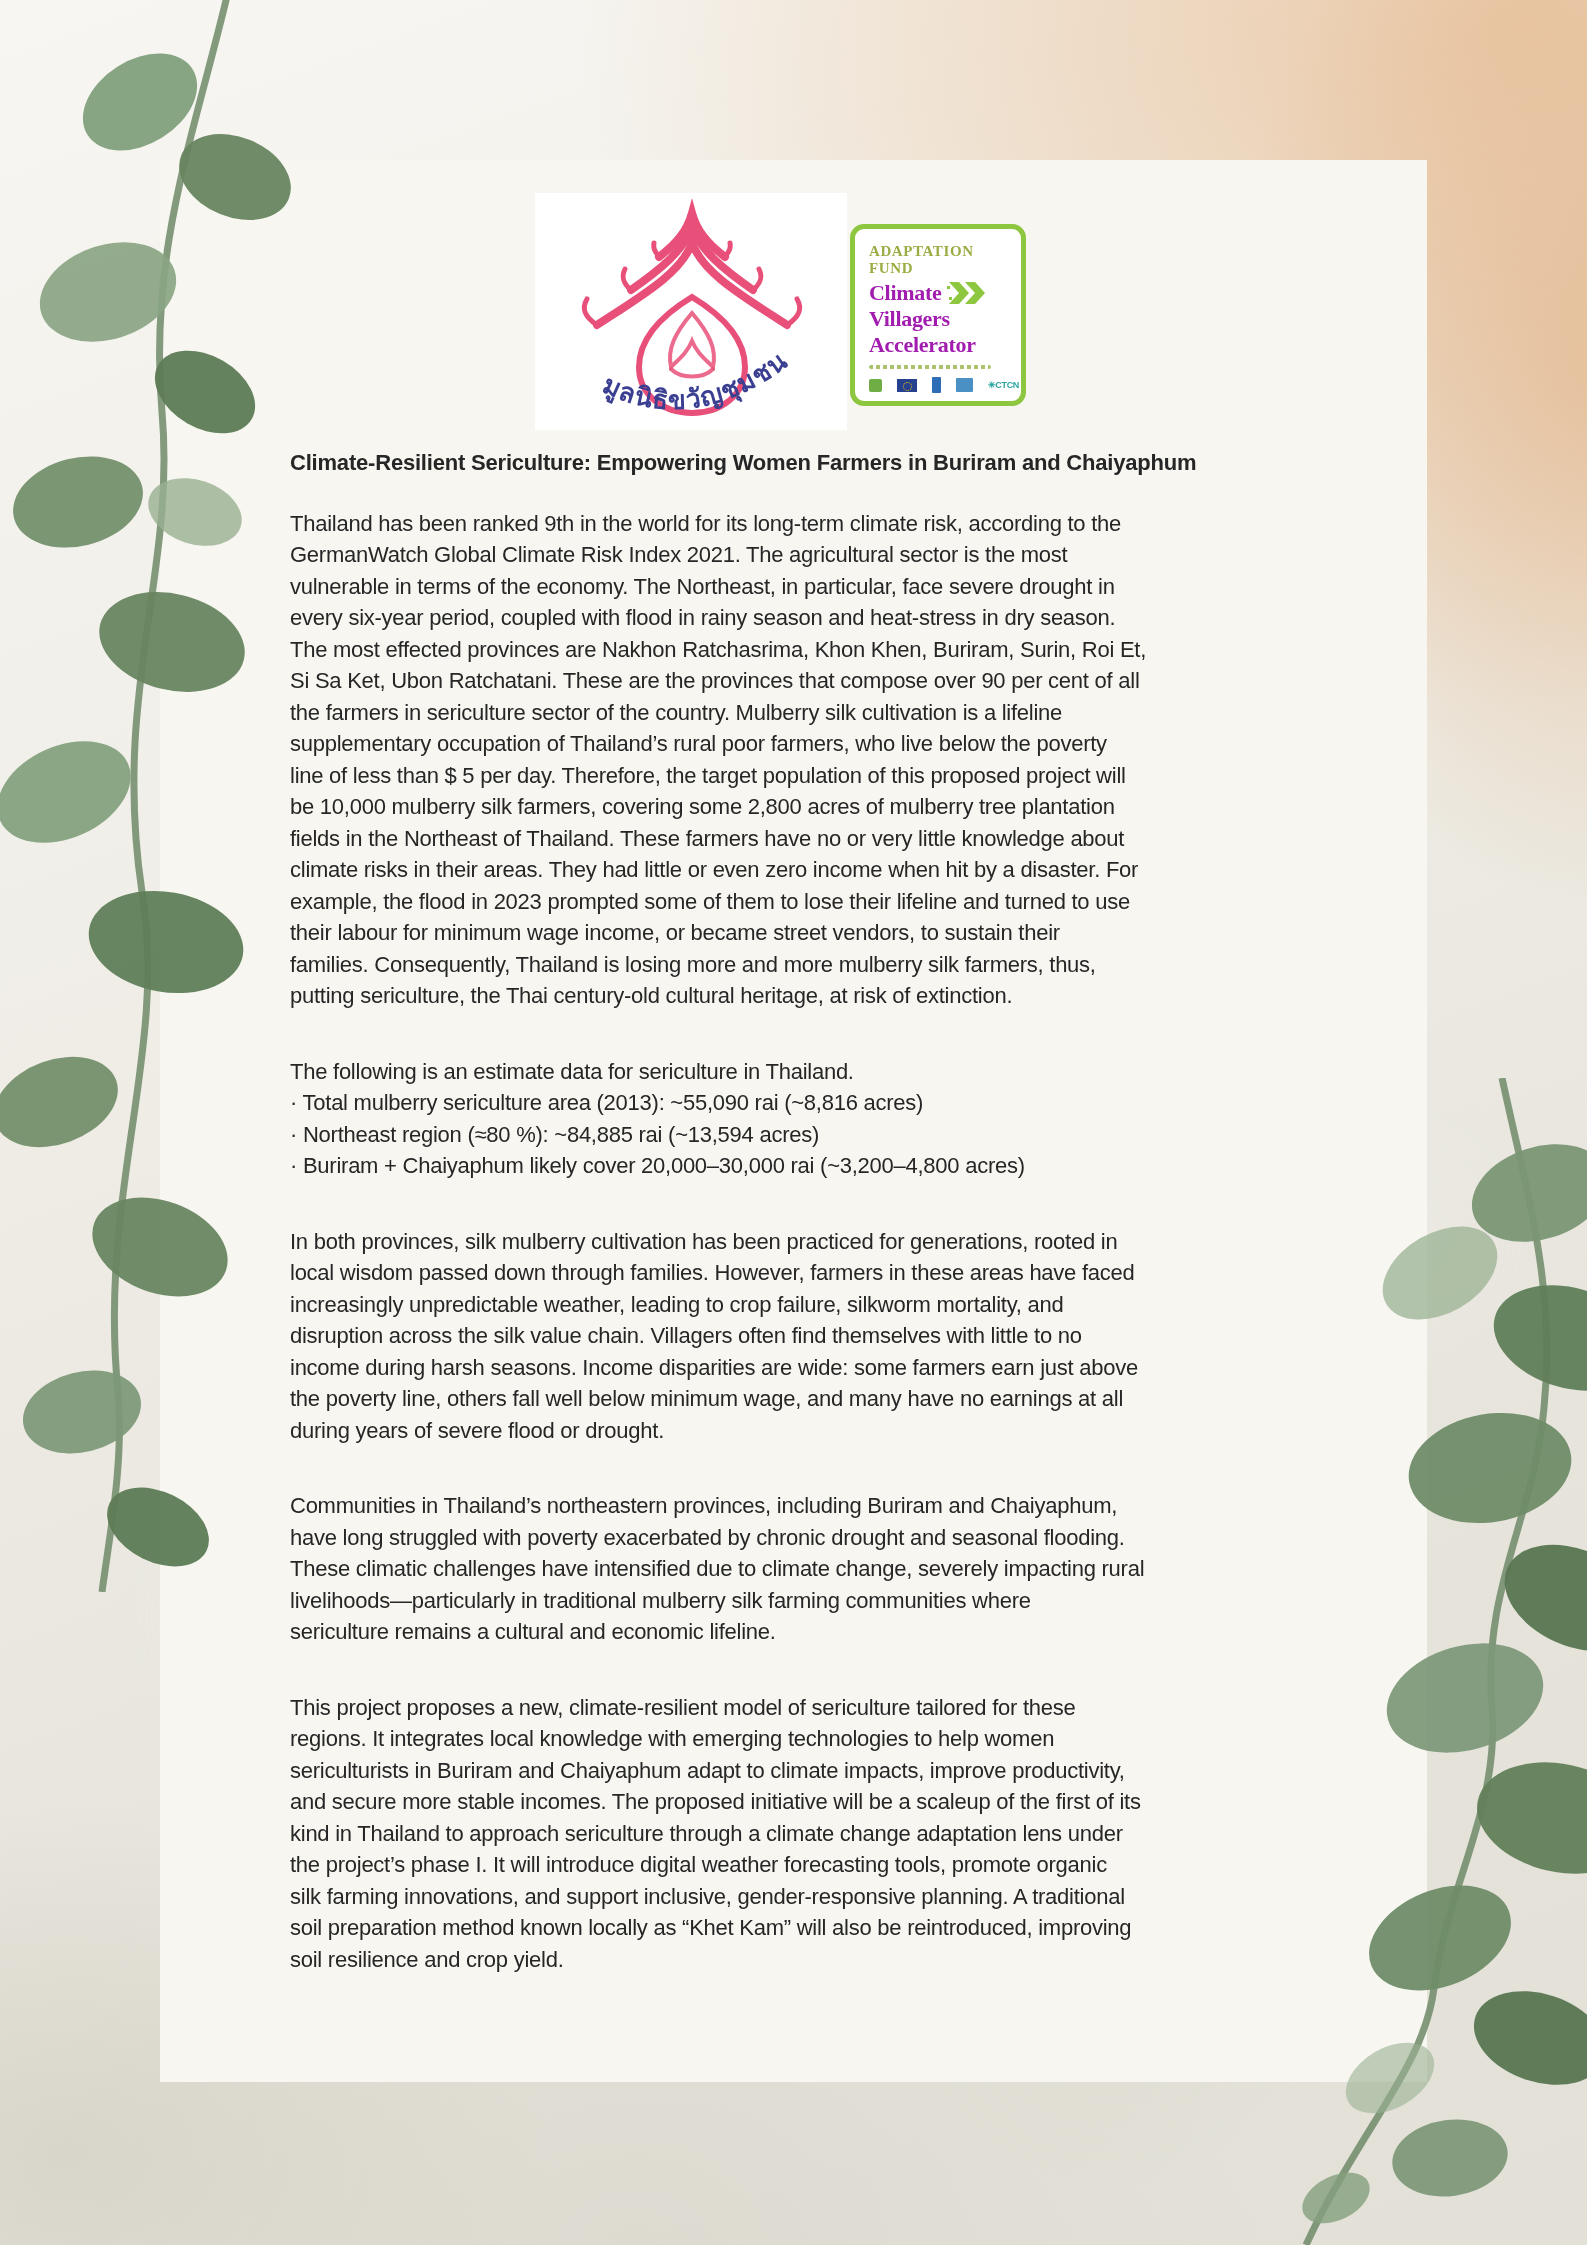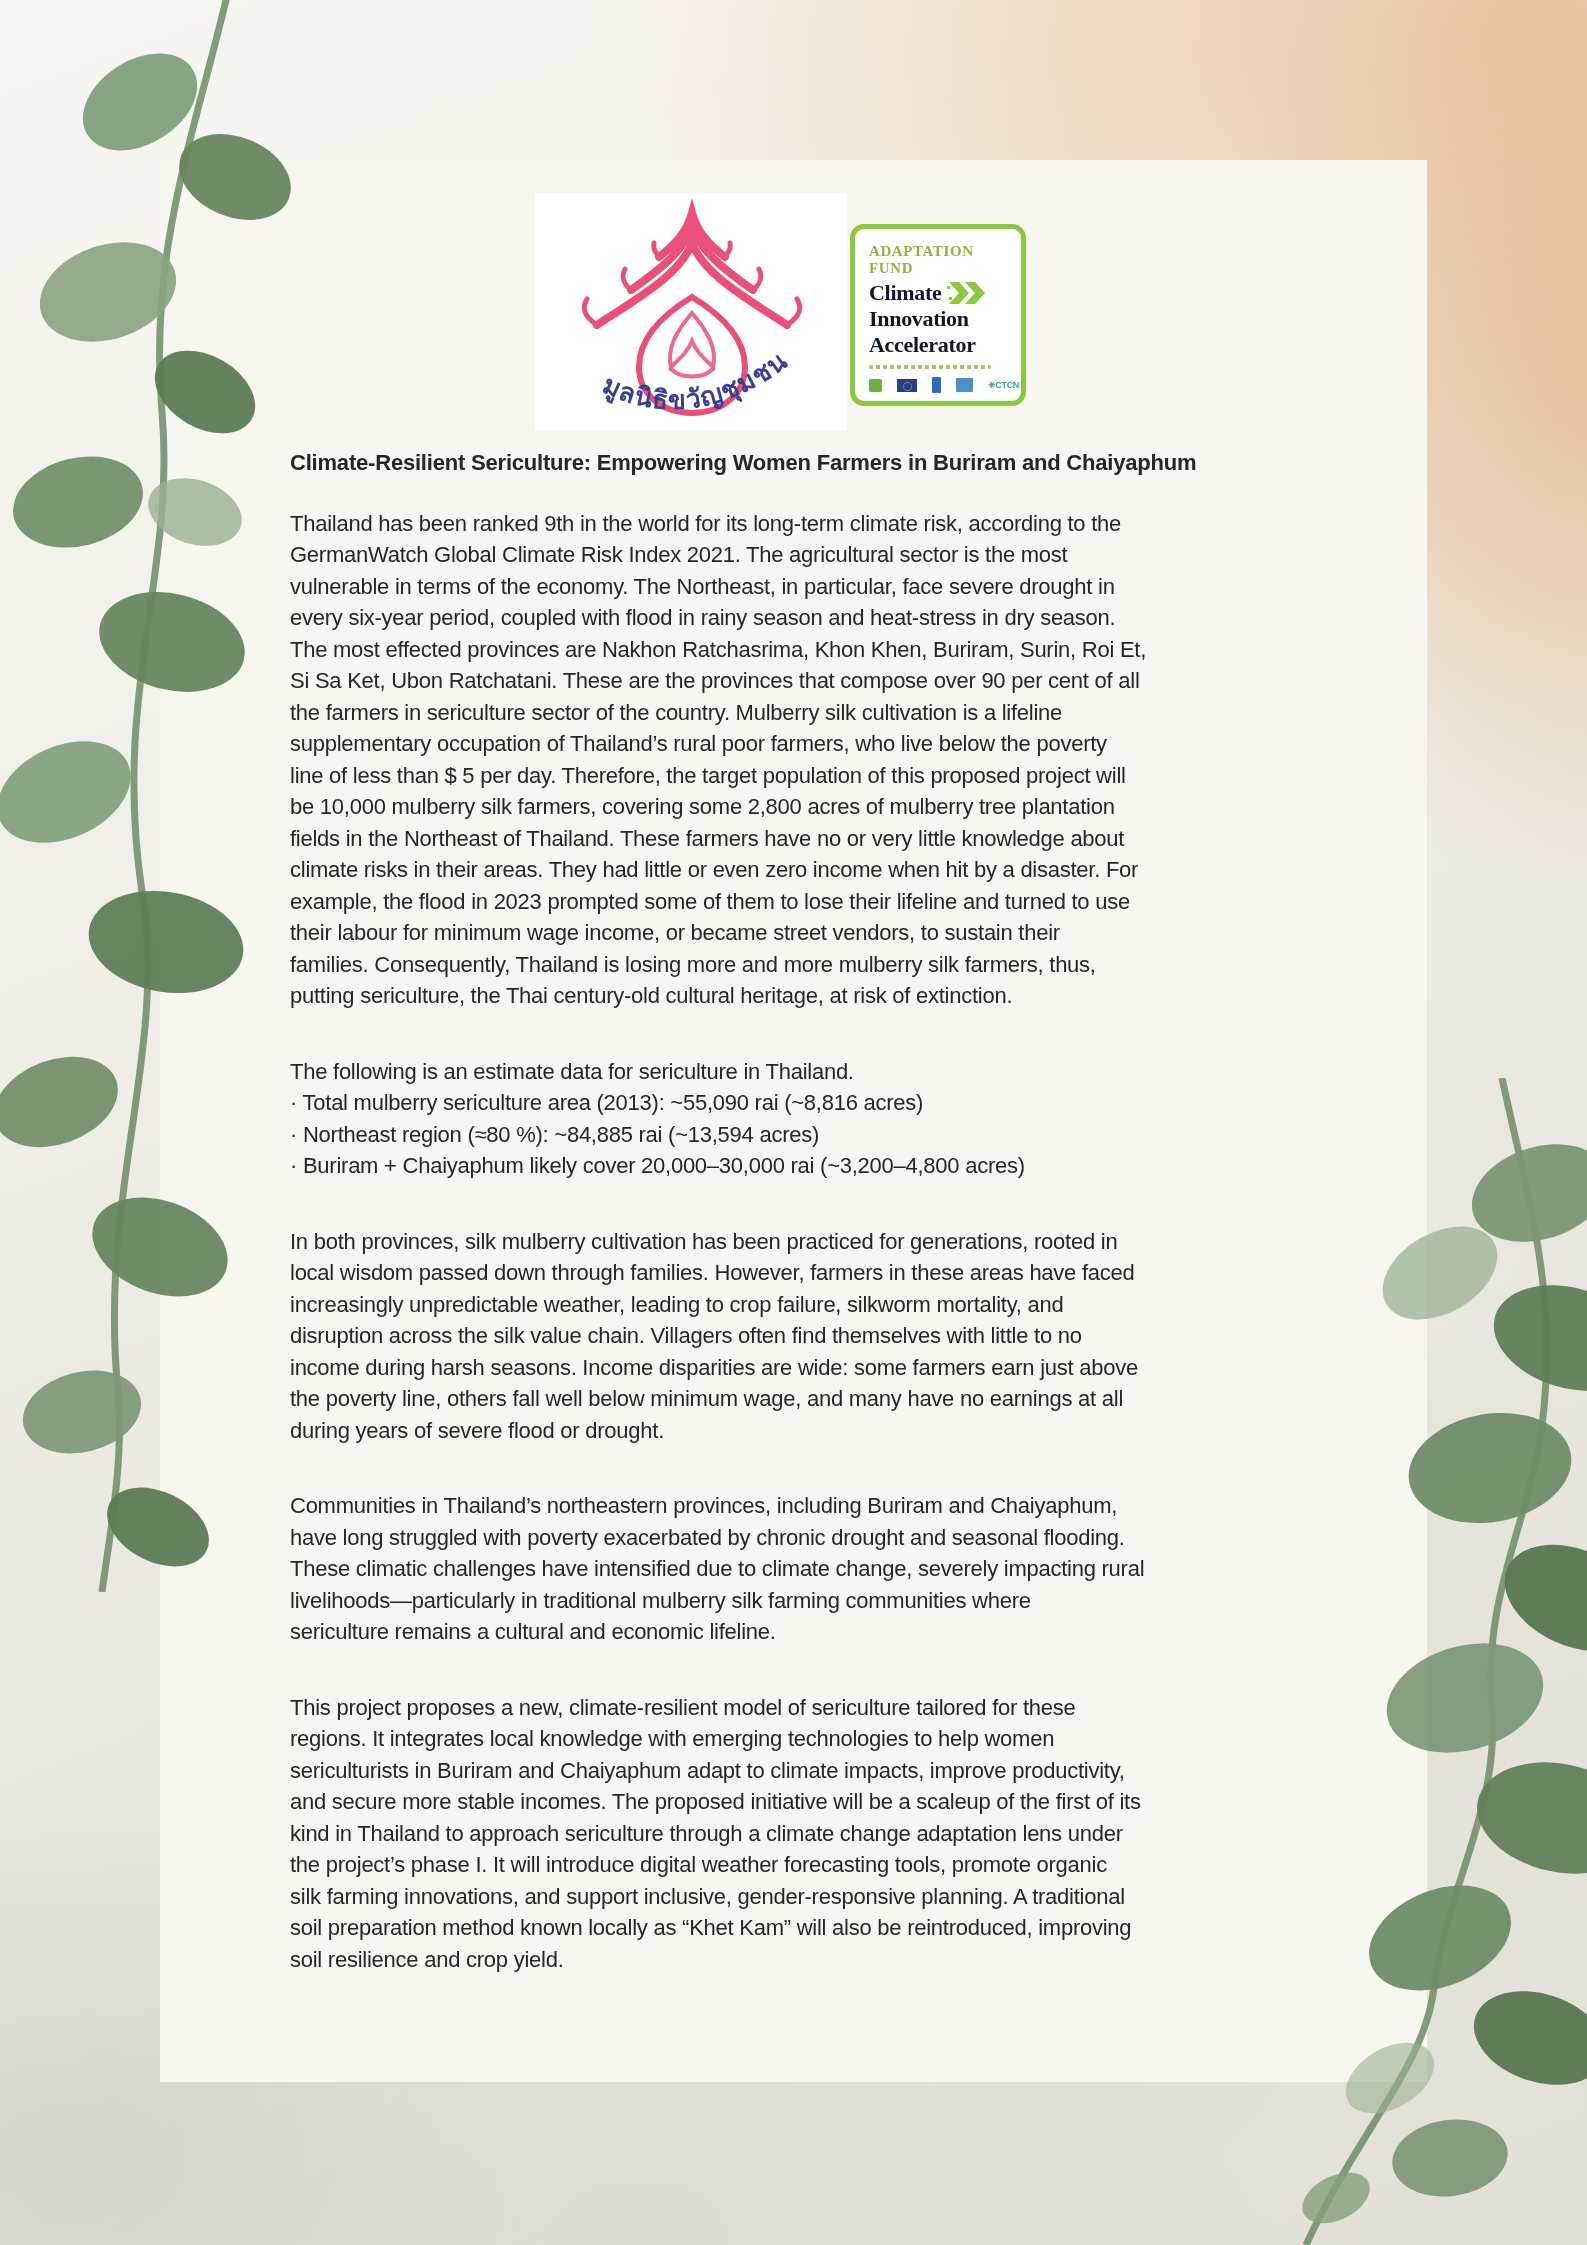--- a/index.html
+++ b/index.html
@@ -35,21 +35,21 @@
     position:absolute;left:535px;top:193px;width:312px;height:237px;
     background:#ffffff;display:flex;align-items:center;justify-content:center;
   }
   .afcia-box{
     position:absolute;left:850px;top:224px;width:176px;height:182px;
     background:#ffffff;border:5px solid #8dc63f;border-radius:14px;
     box-sizing:border-box;display:flex;flex-direction:column;align-items:flex-start;
     padding:14px 12px 8px 14px;font-family:"Liberation Serif","DejaVu Serif",serif;
   }
   .afcia-fund{font-size:15px;font-weight:bold;letter-spacing:.6px;color:#9aad43;margin-bottom:3px;}
-  .afcia-line{font-size:22px;font-weight:bold;color:#0f172a;line-height:26px;letter-spacing:-.3px;}
+  .afcia-line{font-size:22px;font-weight:bold;color:#a21caf;line-height:26px;letter-spacing:-.3px;}
   .afcia-climate-row{display:flex;align-items:center;gap:6px;}
   .afcia-tagline{
     width:122px;height:5px;margin:7px 0 8px 0;border-radius:2px;opacity:.85;
     background:repeating-linear-gradient(90deg,#9cb851 0 4px,rgba(156,184,81,0) 4px 7px);
     filter:blur(.3px);
   }
   .partners{display:flex;align-items:center;gap:15px;}
   .p-sgp{width:13px;height:13px;background:#6fae44;border-radius:2px;}
   .p-eu{width:20px;height:13px;background:#24408f;position:relative;}
   .p-eu::after{content:"";position:absolute;left:6px;top:3px;width:7px;height:7px;border-radius:50%;border:1px dotted #f4c400;}
@@ -149,21 +149,21 @@
   <div class="afcia-fund">ADAPTATION FUND</div>
   <div class="afcia-climate-row">
     <span class="afcia-line">Climate</span>
     <svg width="38" height="22" viewBox="0 0 38 22">
       <polygon points="2,0 12,0 22,11 12,22 2,22 12,11" fill="#8dc63f"></polygon>
       <polygon points="18,0 28,0 38,11 28,22 18,22 28,11" fill="#8dc63f"></polygon>
       <rect x="0" y="4" width="3" height="3" fill="#8dc63f"></rect>
       <rect x="2" y="15" width="3" height="3" fill="#8dc63f"></rect>
     </svg>
   </div>
-  <div class="afcia-line">Innovation</div>
+  <div class="afcia-line">Villagers</div>
   <div class="afcia-line">Accelerator</div>
   <div class="afcia-tagline"></div>
   <div class="partners">
     <span class="p-sgp"></span>
     <span class="p-eu"></span>
     <span class="p-undp"></span>
     <span class="p-unep"></span>
     <span class="p-ctcn">✳<span>CTCN</span></span>
   </div>
 </div>

